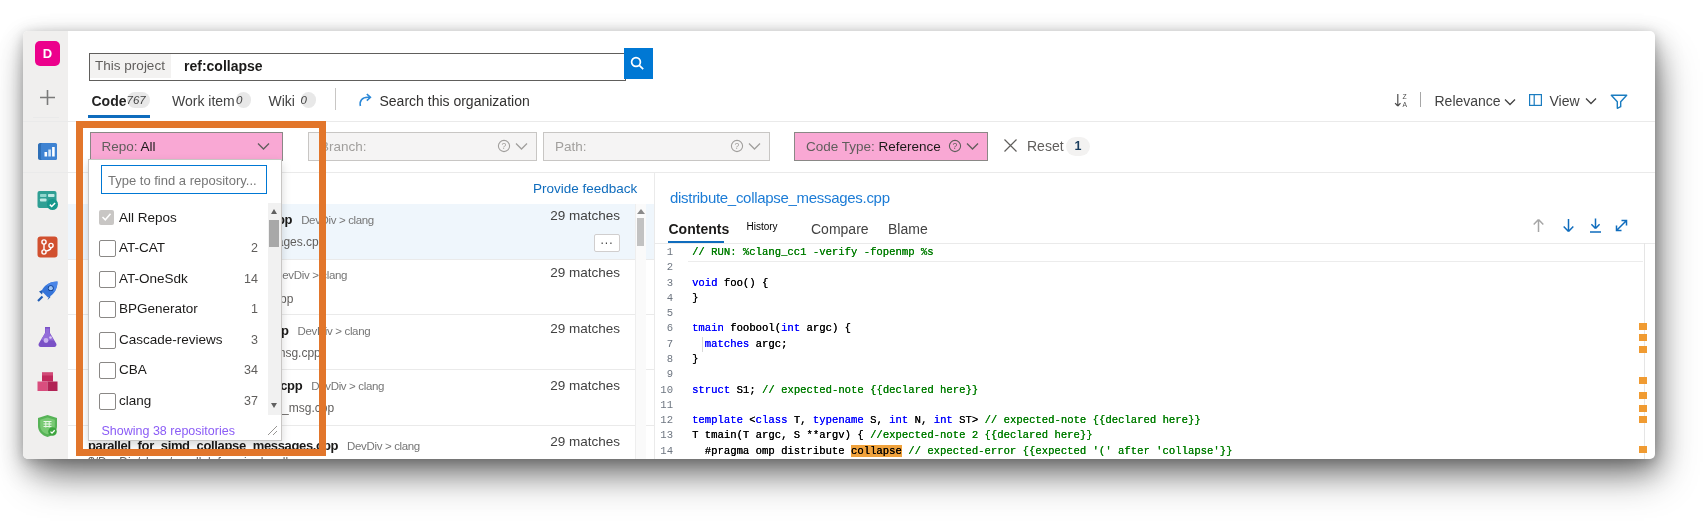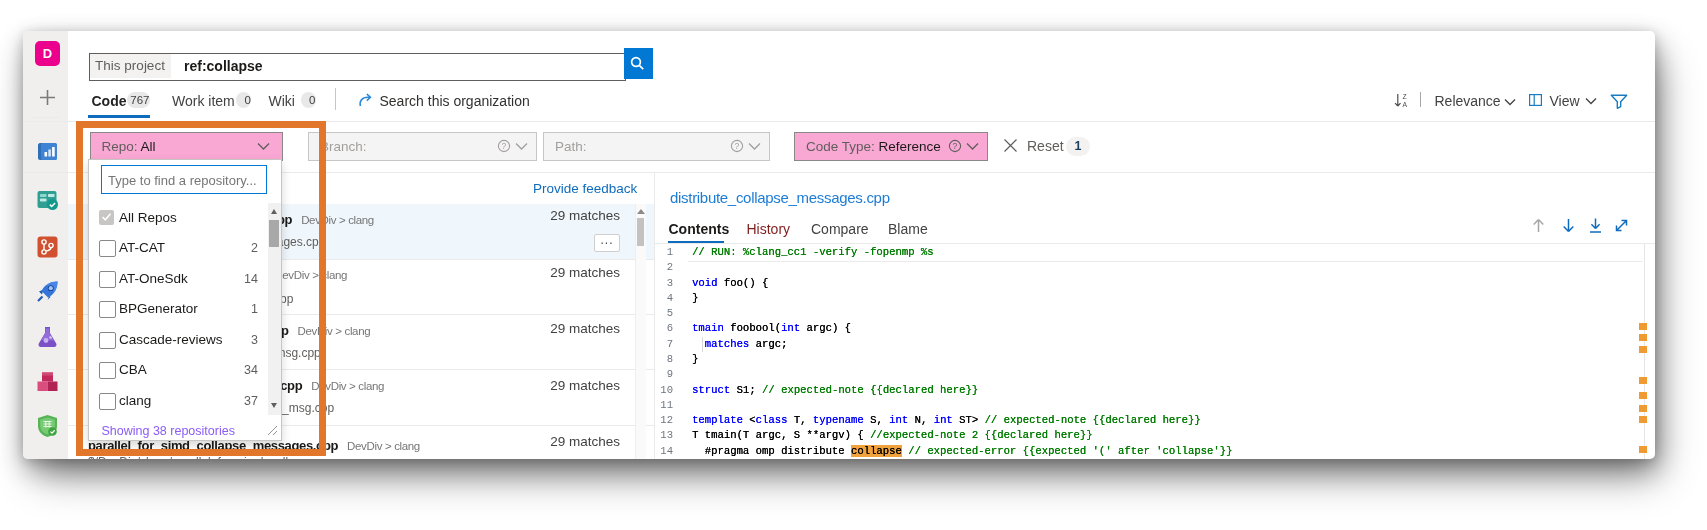--- a/index.html
+++ b/index.html
@@ -6,21 +6,21 @@
 body{font-family:"Liberation Sans",sans-serif;-webkit-font-smoothing:antialiased;}
 .a{position:absolute;}
 .card{position:absolute;left:23px;top:31px;width:1632px;height:428px;background:#fff;border-radius:5px;
   box-shadow:8px 22px 38px -6px rgba(0,0,0,.42),2px 10px 26px rgba(0,0,0,.30),0 2px 12px rgba(0,0,0,.17);
   overflow:hidden;}
 .sidebar{left:0;top:0;width:45px;height:428px;background:#f0efee;}
 .dlogo{left:12px;top:10px;width:25px;height:25px;border-radius:5px;background:#ec018c;color:#fff;
   font-size:13px;font-weight:bold;text-align:center;line-height:25px;}
 .hdiv{height:1px;background:#eaeaea;}
 .vdiv{width:1px;background:#eaeaea;}
-.pill{background:#e8e8e8;border-radius:8px;color:#424242;font-size:11.5px;text-align:right;}
+.pill{background:#e8e8e8;border-radius:8px;color:#424242;font-size:11.5px;text-align:left;font-style:italic;}
 .gray{color:#605e5c;}
 .fbox{top:101px;height:27px;border:1px solid #8a8886;background:#f9a8d4;font-size:13.5px;line-height:27px;white-space:nowrap;}
 .fbox.dis{background:#f5f4f4;border-color:#c8c6c4;color:#a19f9d;}
 .row2l{font-size:11.5px;color:#767676;}
 .m29{font-size:13.5px;color:#424242;text-align:right;}
 .fn{font-size:13px;letter-spacing:-0.35px;font-weight:bold;color:#1b1a19;white-space:nowrap;}
 .pth{font-size:12px;color:#605e5c;white-space:nowrap;}
 .code{font-family:"Liberation Mono",monospace;font-size:10.6px;line-height:15.27px;white-space:pre;color:#000;text-shadow:0.15px 0 0 currentColor;}
 .ln{font-family:"Liberation Mono",monospace;font-size:10.6px;line-height:15.27px;color:#6e7681;text-align:right;width:20px;}
 .k{color:#0000ff;}
@@ -212,21 +212,21 @@
   <div class="a m29" style="top:403px;right:1035px">29 matches</div>
 
   <div class="a" style="left:612px;top:173px;width:10px;height:255px;background:#fafafa;border-left:1px solid #eee"></div>
   <div class="a" style="left:614px;top:178px;width:0;height:0;border-left:4px solid transparent;border-right:4px solid transparent;border-bottom:5px solid #8a8a8a"></div>
   <div class="a" style="left:613.5px;top:187px;width:7px;height:28px;background:#c2c2c2"></div>
 
   <div class="a vdiv" style="left:630.5px;top:141px;height:287px"></div>
 
   <div class="a" style="left:647px;top:158px;font-size:15px;letter-spacing:-0.3px;color:#1c7cd6">distribute_collapse_messages.cpp</div>
   <div class="a" style="left:645.5px;top:190px;font-size:14px;font-weight:bold;color:#1b1a19">Contents</div>
-  <div class="a" style="left:723.5px;top:190px;font-size:14px;color:#7f1d1d">History</div>
+  <div class="a" style="left:723.5px;top:190px;font-size:10px;color:#000000">History</div>
   <div class="a" style="left:788px;top:190px;font-size:14px;color:#424242">Compare</div>
   <div class="a" style="left:865px;top:190px;font-size:14px;color:#424242">Blame</div>
   <div class="a" style="left:644.5px;top:209.5px;width:56px;height:2.5px;background:#0f6cbd"></div>
   <svg class="a" style="left:1507px;top:185.5px" width="17" height="17" viewBox="0 0 17 17">
       <path d="M8.5 15V2.5M8.5 2.5L3.7 7.4M8.5 2.5l4.8 4.9" stroke="#a6a6a6" stroke-width="1.5" fill="none"></path>
     </svg>
   <svg class="a" style="left:1537px;top:185.5px" width="17" height="17" viewBox="0 0 17 17">
       <path d="M8.5 2v12.5M8.5 14.5L3.7 9.6M8.5 14.5l4.8-4.9" stroke="#0f6cbd" stroke-width="1.5" fill="none"></path>
     </svg>
   <svg class="a" style="left:1564px;top:185.5px" width="17" height="17" viewBox="0 0 17 17">

